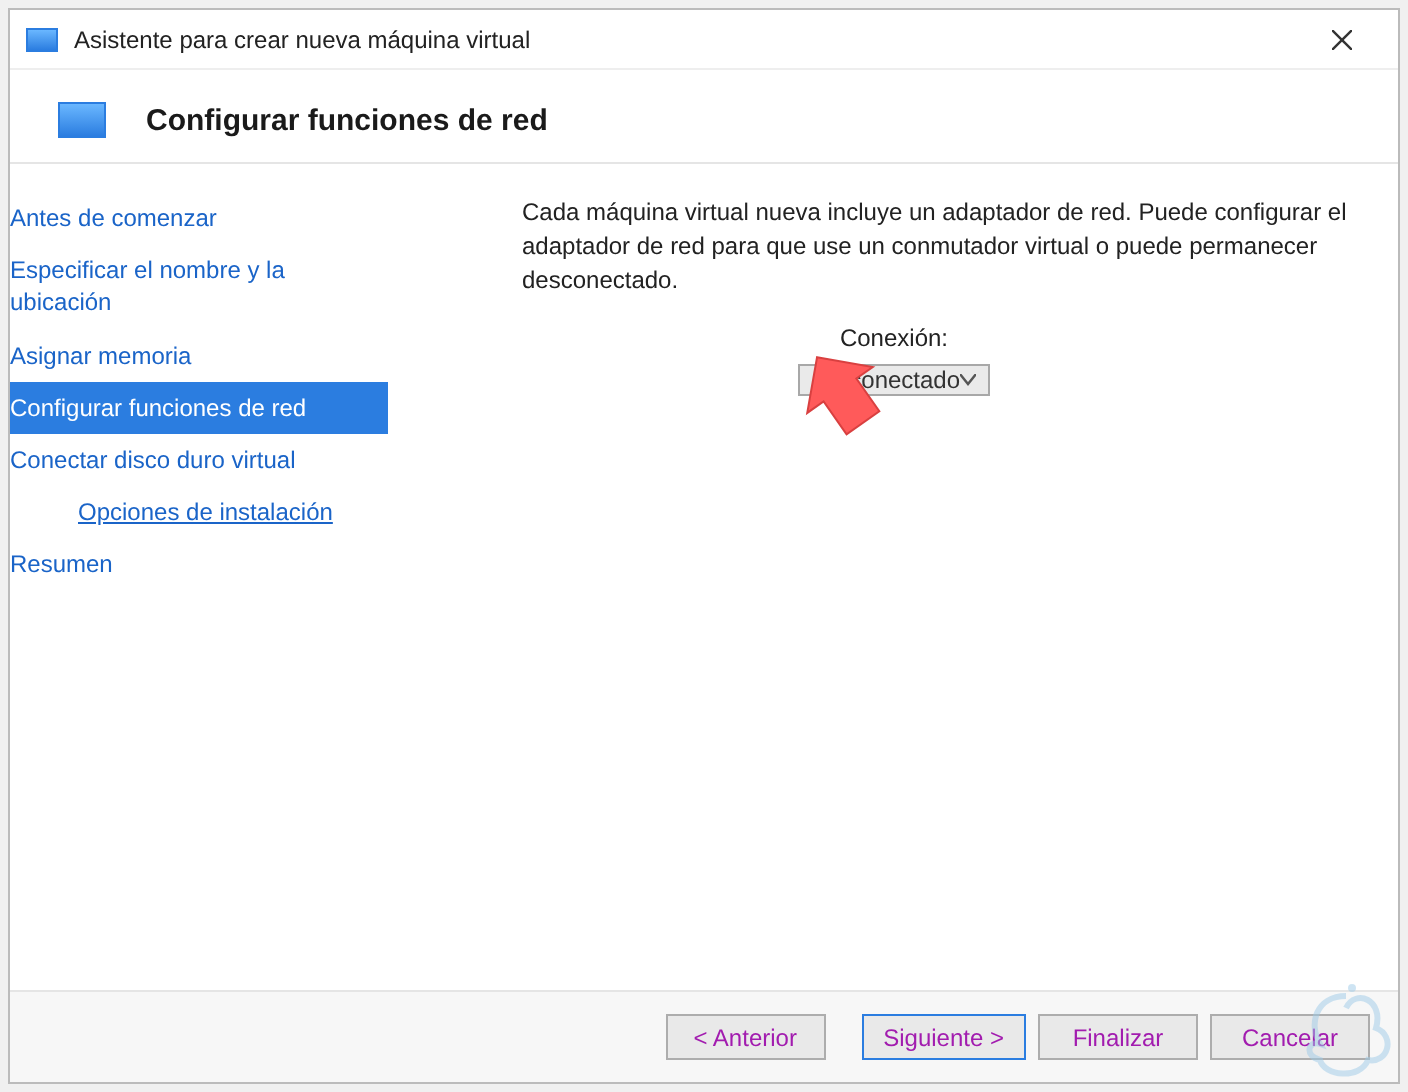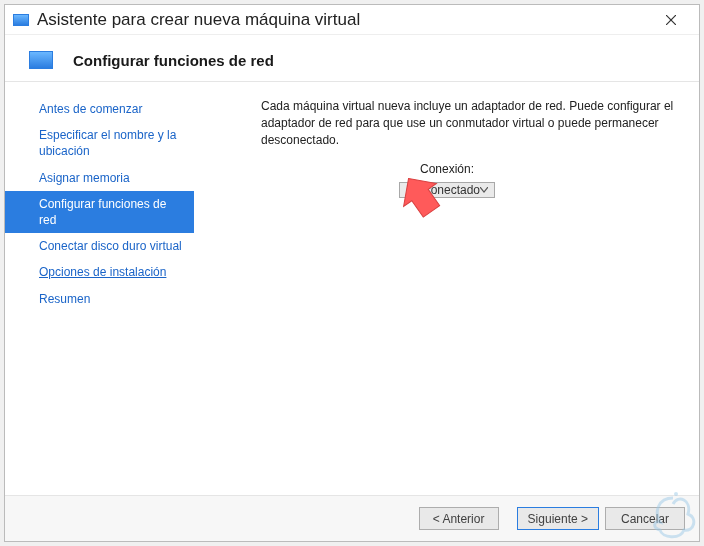--- a/index.html
+++ b/index.html
@@ -28,21 +28,21 @@
     align-items: center;
     padding: 0 8px;
     border-bottom: 1px solid #eee;
   }
   .title-icon {
     width: 16px; height: 12px;
     background: linear-gradient(#6ab7ff,#2b7de0);
     border: 1px solid #2b7de0;
     margin-right: 8px;
   }
-  .titlebar .title { flex: 1; color: #222; font-size: 17px; }
+  .titlebar .title { flex: 1; color: #222; font-size: 12px; }
   .close-btn {
     width: 40px; height: 28px;
     display:flex; align-items:center; justify-content:center;
     font-size: 14px; color:#333;
     cursor: default;
   }
   .header {
     display: flex;
     align-items: center;
     padding: 16px 24px 12px 24px;
@@ -63,21 +63,21 @@
     flex: 1;
     display: flex;
     overflow: hidden;
   }
   .sidebar {
     width: 190px;
     padding: 14px 0;
     border-right: 1px solid #fff;
   }
   .sidebar-item {
-    padding: 5px 10px 5px 34px;
+    padding: 5px 10px 5px 0;
     color: #1a64c8;
     cursor: default;
     line-height: 1.35;
   }
   .sidebar-item.indent { padding-left: 34px; text-decoration: underline; }
   .sidebar-item.selected {
     background: #2b7de0;
     color: #fff;
   }
   .main {
@@ -116,21 +116,21 @@
     justify-content: flex-end;
     padding: 0 14px;
     gap: 6px;
     background: #f7f7f7;
   }
   .btn {
     min-width: 80px;
     height: 23px;
     border: 1px solid #adadad;
     background: #e9e9e9;
-    color: #404040;
+    color: #a21caf;
     font-size: 12px;
     display: flex; align-items:center; justify-content:center;
     padding: 0 10px;
     cursor: default;
   }
   .btn.primary { border: 1px solid #2b7de0; background:#e9e9e9;margin-left:12px; }
   .watermark {
     position: absolute;
     right: 6px; bottom: 6px;
     width: 50px; height: 50px;
@@ -189,20 +189,21 @@
         <svg width="50" height="50" viewBox="0 0 50 50">
           <path d="M25 5 L45 25 L35 25 L35 45 L15 45 L15 25 L5 25 Z" transform="rotate(-35 25 25)" fill="#ff5a5a" stroke="#d94040" stroke-width="1"></path>
         </svg>
       </div>
     </div>
   </div>
 
   <div class="footer">
     <div class="btn">&lt; Anterior</div>
     <div class="btn primary">Siguiente &gt;</div>
+    <div class="btn">Finalizar</div>
     <div class="btn">Cancelar</div>
   </div>
 
 </div>
 
 <div class="watermark">
   <svg width="50" height="50" viewBox="0 0 50 50">
     <path d="M25 8 C10 8 6 22 12 32 C6 30 4 38 12 40 C14 48 32 50 36 40 C46 42 50 28 40 24 C44 10 30 4 25 14" fill="none" stroke="#9fcbe8" stroke-width="3"></path>
     <circle cx="28" cy="4" r="2" fill="#9fcbe8"></circle>
   </svg>

